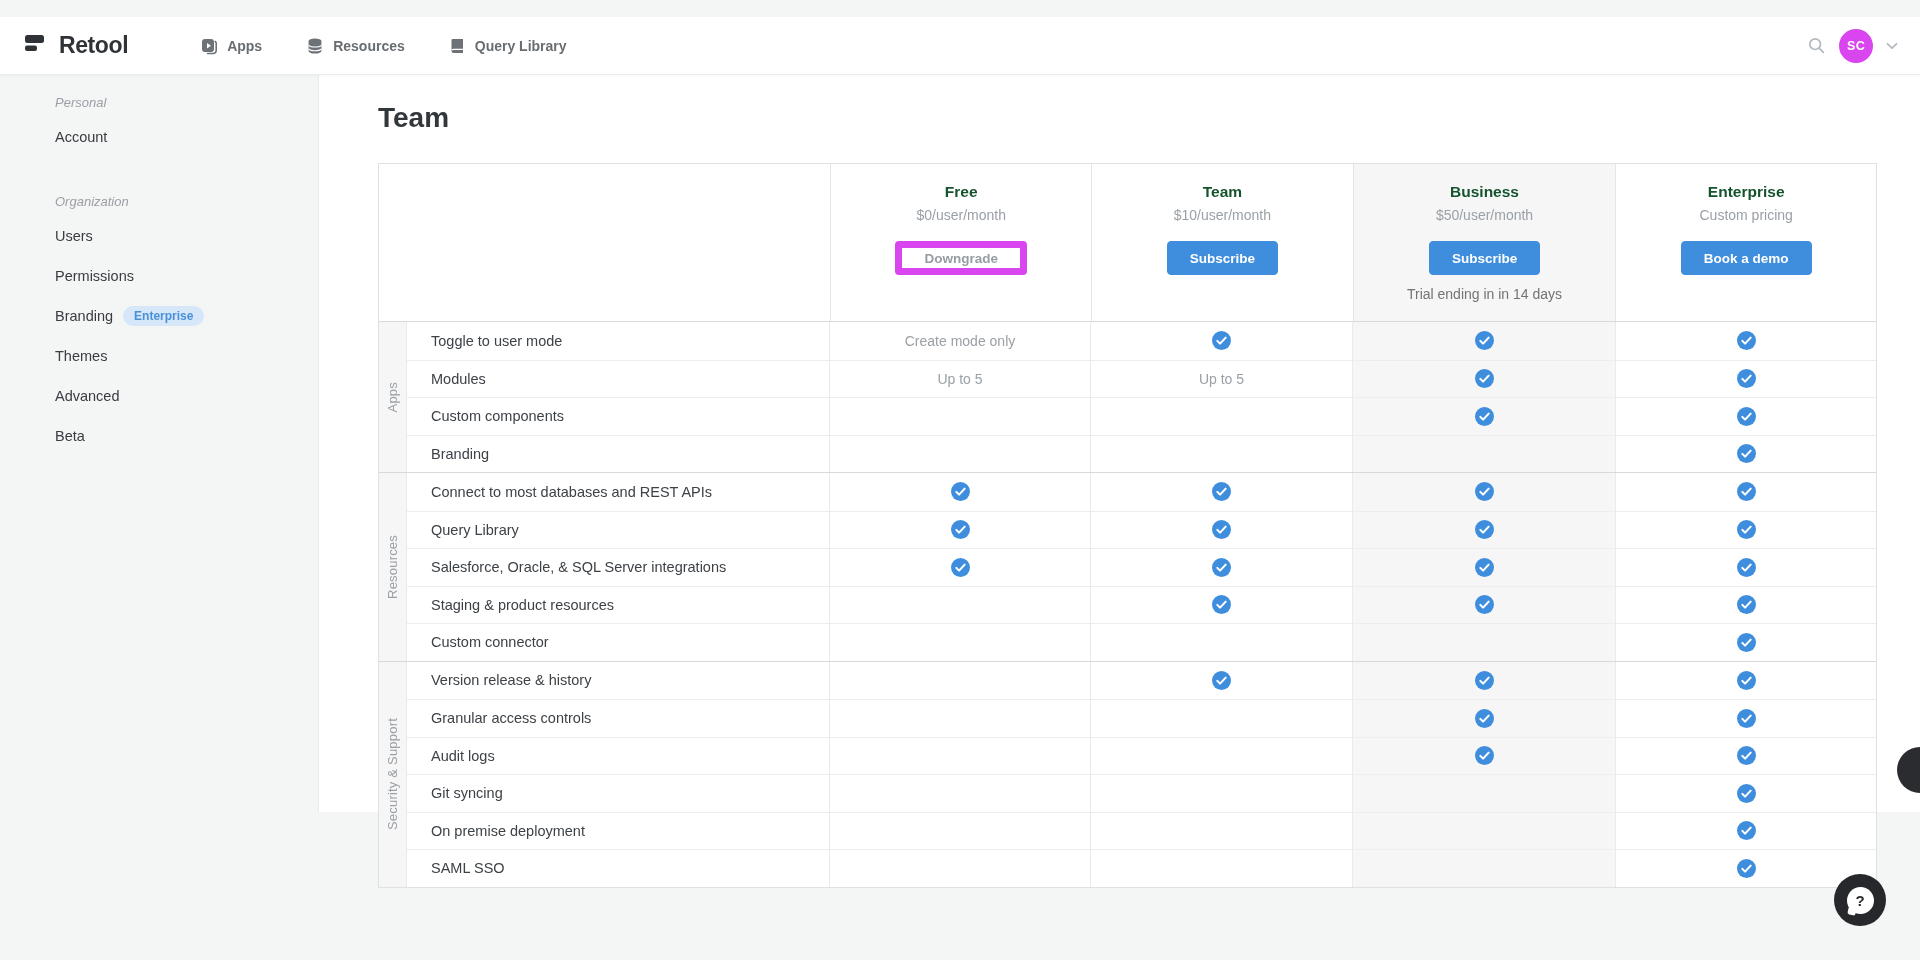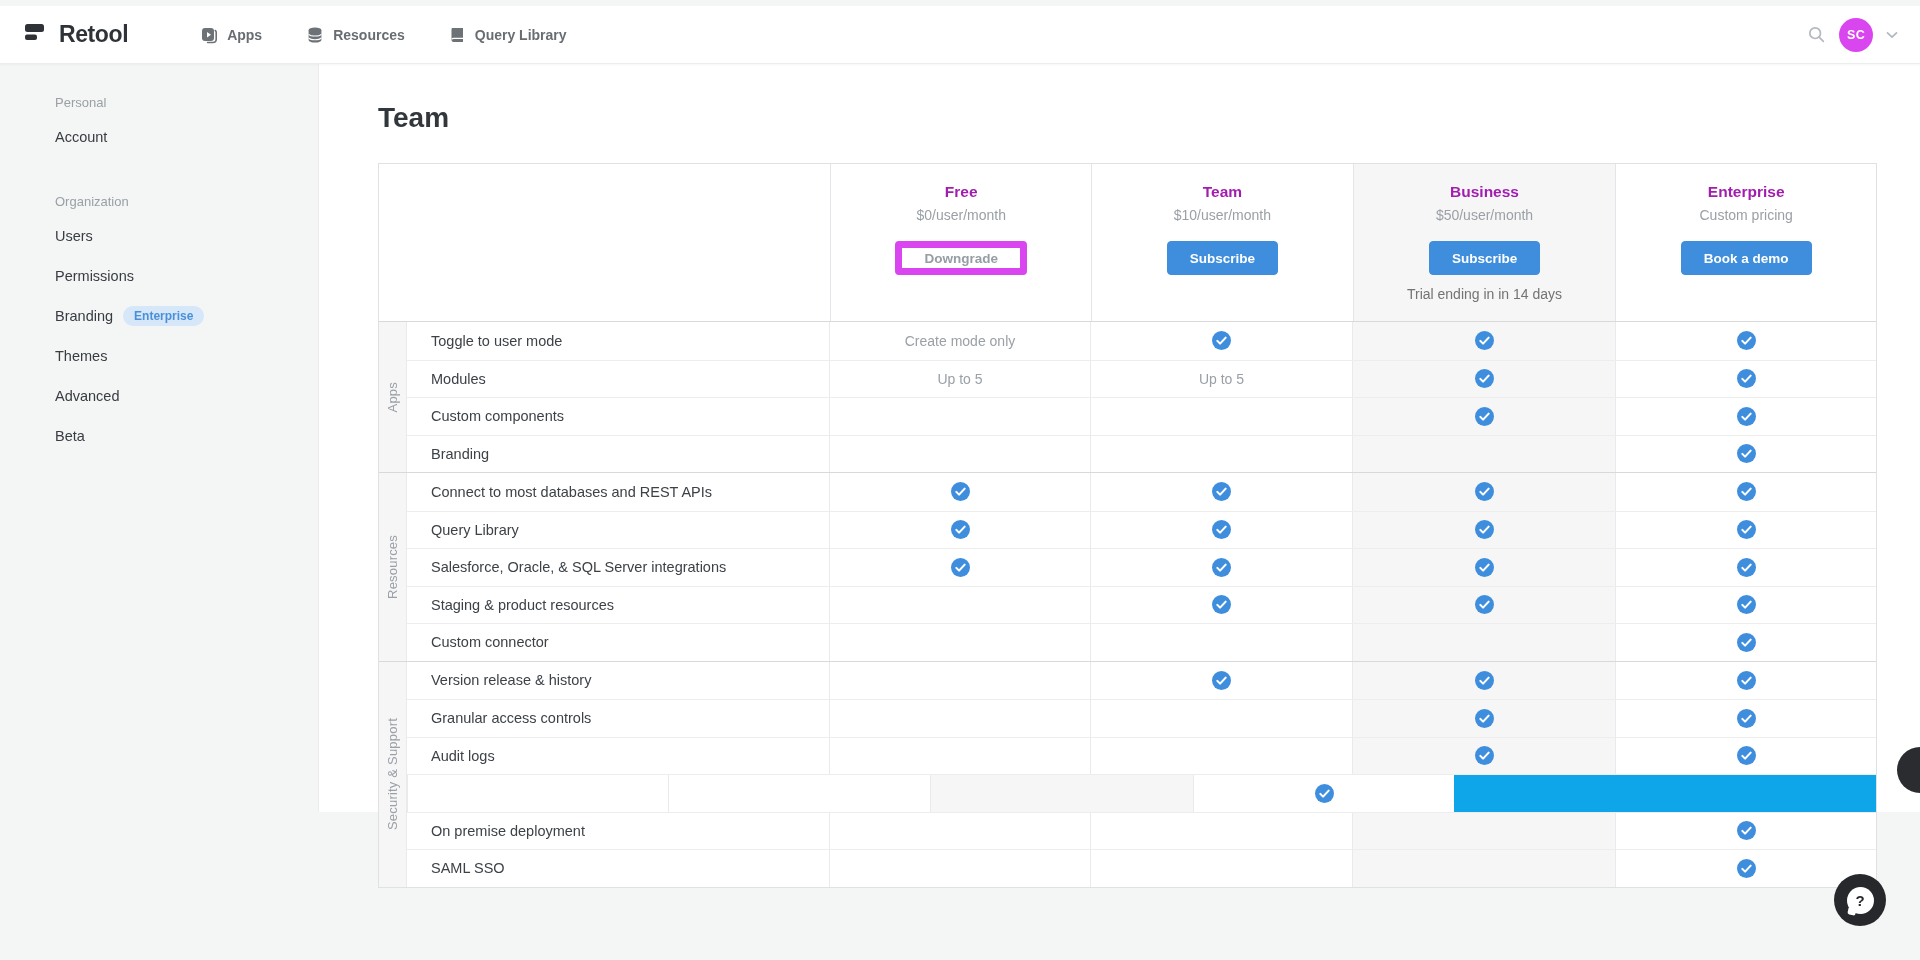--- a/index.html
+++ b/index.html
@@ -6,21 +6,21 @@
   html,body { width:1920px; height:960px; overflow:hidden; }
   body {
     position:relative;
     background:#f4f5f5;
     font-family:"Liberation Sans", sans-serif;
     color:#3f444a;
   }
 
   
   .navbar {
-    position:absolute; top:6px; left:0; width:1920px; height:58px;
+    position:absolute; top:17px; left:0; width:1920px; height:58px;
     background:#fff; border-bottom:1px solid #ebecec;
     box-shadow:0 1px 2px rgba(0,0,0,.04);
     display:flex; align-items:center; z-index:40;
   }
   .logo { display:flex; align-items:center; gap:11px; padding-left:22px; cursor:pointer; }
   .logo-word { font-size:23px; font-weight:800; color:#2f3338; letter-spacing:-0.4px; }
   .nav-items { display:flex; align-items:center; gap:44px; margin-left:72px; }
   .nav-item { display:flex; align-items:center; gap:9px; color:#686d72; font-size:14px; font-weight:600; cursor:pointer; }
   .nav-item .icn { display:flex; align-items:center; }
   .nav-right { margin-left:auto; display:flex; align-items:center; gap:13px; padding-right:22px; }
@@ -32,39 +32,39 @@
 
   
   .sidebar { position:absolute; top:58px; left:0; width:318px; bottom:0; }
   .side-inner { position:absolute; left:38px; top:0; width:240px; padding-top:35px; }
   .side-section + .side-section { margin-top:35px; }
   .side-label { height:20px; line-height:20px; font-size:13px; color:#9aa0a6; margin-bottom:4px; }
   .side-item { height:40px; display:flex; align-items:center; }
   .side-item-inner { display:flex; align-items:center; height:34px; width:240px;
                      padding-left:17px; border-radius:6px; font-size:14.5px; color:#383d42; cursor:pointer; }
   .side-item-inner.selected { background:#d3e5f8; color:#4a90d9; }
-  .side-label { padding-left:17px; }
+  .side-label { padding-left:17px;font-style:italic; }
   .badge { margin-left:10px; background:#d6e7f9; color:#4a90d9; font-size:12px; font-weight:600;
            padding:3px 11px; border-radius:11px; line-height:14px; }
 
   
   .content-panel { position:absolute; left:318px; top:58px; width:1602px; height:754px;
                    background:#fff; border-left:1px solid #ececec; }
   .page-title { position:absolute; left:378px; top:98px; font-size:28px; line-height:40px;
                 font-weight:700; color:#32373c; z-index:5; }
 
   
   .plans-table { position:absolute; left:378px; top:163px; width:1499px; z-index:5;
                  border:1px solid #e0e1e2; background:#fff; }
   .pt-header { display:flex; height:158px; border-bottom:1px solid #d8d9da; background:#fff; }
   .pt-hcell { width:261px; border-left:1px solid #e4e5e6; display:flex; flex-direction:column;
               align-items:center; padding-top:19px; }
   .pt-hcell.first { width:452px; border-left:none; }
   .pt-hcell.hl { background:#f6f6f7; }
-  .plan-name { font-size:15.5px; font-weight:700; color:#a21caf; line-height:18px; }
+  .plan-name { font-size:15.5px; font-weight:700; color:#14532d; line-height:18px; }
   .plan-price { font-size:14px; color:#9aa0a6; line-height:20px; margin-top:4px; }
   .plan-btn { margin-top:16px; height:34px; padding:0 22px; border-radius:4px; font-size:13.5px;
               font-weight:700; display:flex; align-items:center; justify-content:center; cursor:pointer;
               font-family:"Liberation Sans", sans-serif; }
   .plan-btn.primary { background:#3e8edd; border:1px solid #3e8edd; color:#fff; }
   .plan-btn.secondary { background:#fff; border:7px solid #d946ef; color:#969da3; font-weight:600; }
   .plan-note { margin-top:9px; font-size:14px; line-height:20px; color:#737373; cursor:pointer; }
 
   .pt-group { display:flex; border-top:1px solid #d8d9da; }
   .pt-group:first-of-type { border-top:none; }
@@ -551,20 +551,21 @@
             <div class="f-cell c4">
               <span class="check">
                 <svg width="19" height="19" viewBox="0 0 20 20">
                   <circle cx="10" cy="10" r="10" fill="#3e8edd"></circle>
                   <path d="M5.6 10.4l2.9 2.9 5.9-6.3" stroke="#fff" stroke-width="2.2" fill="none" stroke-linecap="round" stroke-linejoin="round"></path>
                 </svg>
               </span>
             </div>
           </div>
           <div class="f-row">
+            <div class="f-cell-name">Git syncing</div>
             <div class="f-cell c1"></div>
             <div class="f-cell c2"></div>
             <div class="f-cell c3"></div>
             <div class="f-cell c4">
               <span class="check">
                 <svg width="19" height="19" viewBox="0 0 20 20">
                   <circle cx="10" cy="10" r="10" fill="#3e8edd"></circle>
                   <path d="M5.6 10.4l2.9 2.9 5.9-6.3" stroke="#fff" stroke-width="2.2" fill="none" stroke-linecap="round" stroke-linejoin="round"></path>
                 </svg>
               </span>

